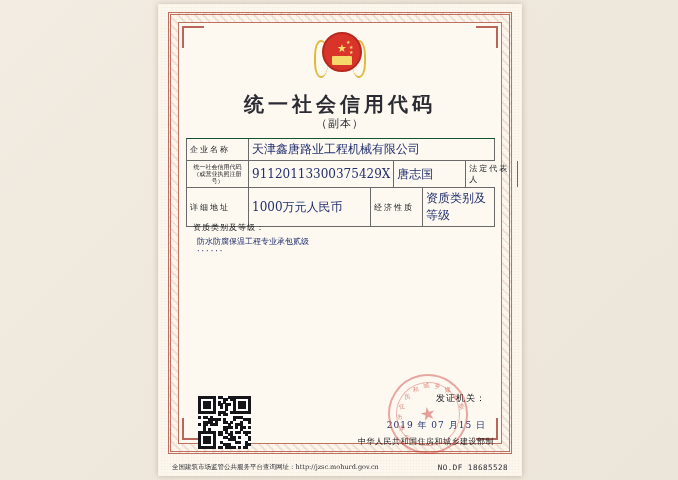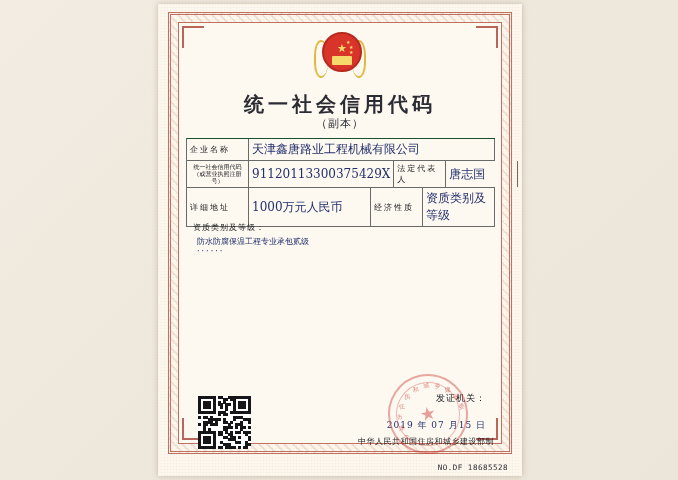--- a/index.html
+++ b/index.html
@@ -370,22 +370,22 @@
       <div class="row">
         <div class="cell lab">企业名称</div>
         <div class="cell val handwritten">天津鑫唐路业工程机械有限公司</div>
       </div>
 
 
       <div class="row code">
         <div class="cell lab small">统一社会信用代码
 （或营业执照注册号）</div>
         <div class="cell val handwritten half-val">91120113300375429X</div>
+        <div class="cell val handwritten" style="flex:0 0 72px;">唐志国</div>
         <div class="cell lab half-lab">法定代表人</div>
-        <div class="cell val handwritten" style="flex:0 0 72px;">唐志国</div>
       </div>
 
       <div class="row">
         <div class="cell lab">详细地址</div>
         <div class="cell val handwritten half-val">1000万元人民币</div>
         <div class="cell lab half-lab">经济性质</div>
         <div class="cell val handwritten" style="flex:0 0 72px;">资质类别及等级</div>
       </div>
 
 
@@ -633,16 +633,17 @@
         <div class="qrcell" style="left: 22.2857px; top: 49.5238px; width: 3px; height: 3px;"></div>
         <div class="qrcell" style="left: 27.2381px; top: 49.5238px; width: 3px; height: 3px;"></div>
         <div class="qrcell" style="left: 29.7143px; top: 49.5238px; width: 3px; height: 3px;"></div>
         <div class="qrcell" style="left: 32.1905px; top: 49.5238px; width: 3px; height: 3px;"></div>
         <div class="qrcell" style="left: 34.6667px; top: 49.5238px; width: 3px; height: 3px;"></div>
         <div class="qrcell" style="left: 39.619px; top: 49.5238px; width: 3px; height: 3px;"></div>
         <div class="qrcell" style="left: 44.5714px; top: 49.5238px; width: 3px; height: 3px;"></div>
         <div class="qrcell" style="left: 47.0476px; top: 49.5238px; width: 3px; height: 3px;"></div>
       </div>
 
+    <div id="footer-left">全国建筑市场监管公共服务平台查询网址：http://jzsc.mohurd.gov.cn</div>
     <div id="footer-right">NO.DF  18685528</div>
 
   </div>
 </div>
 
 </body></html>

